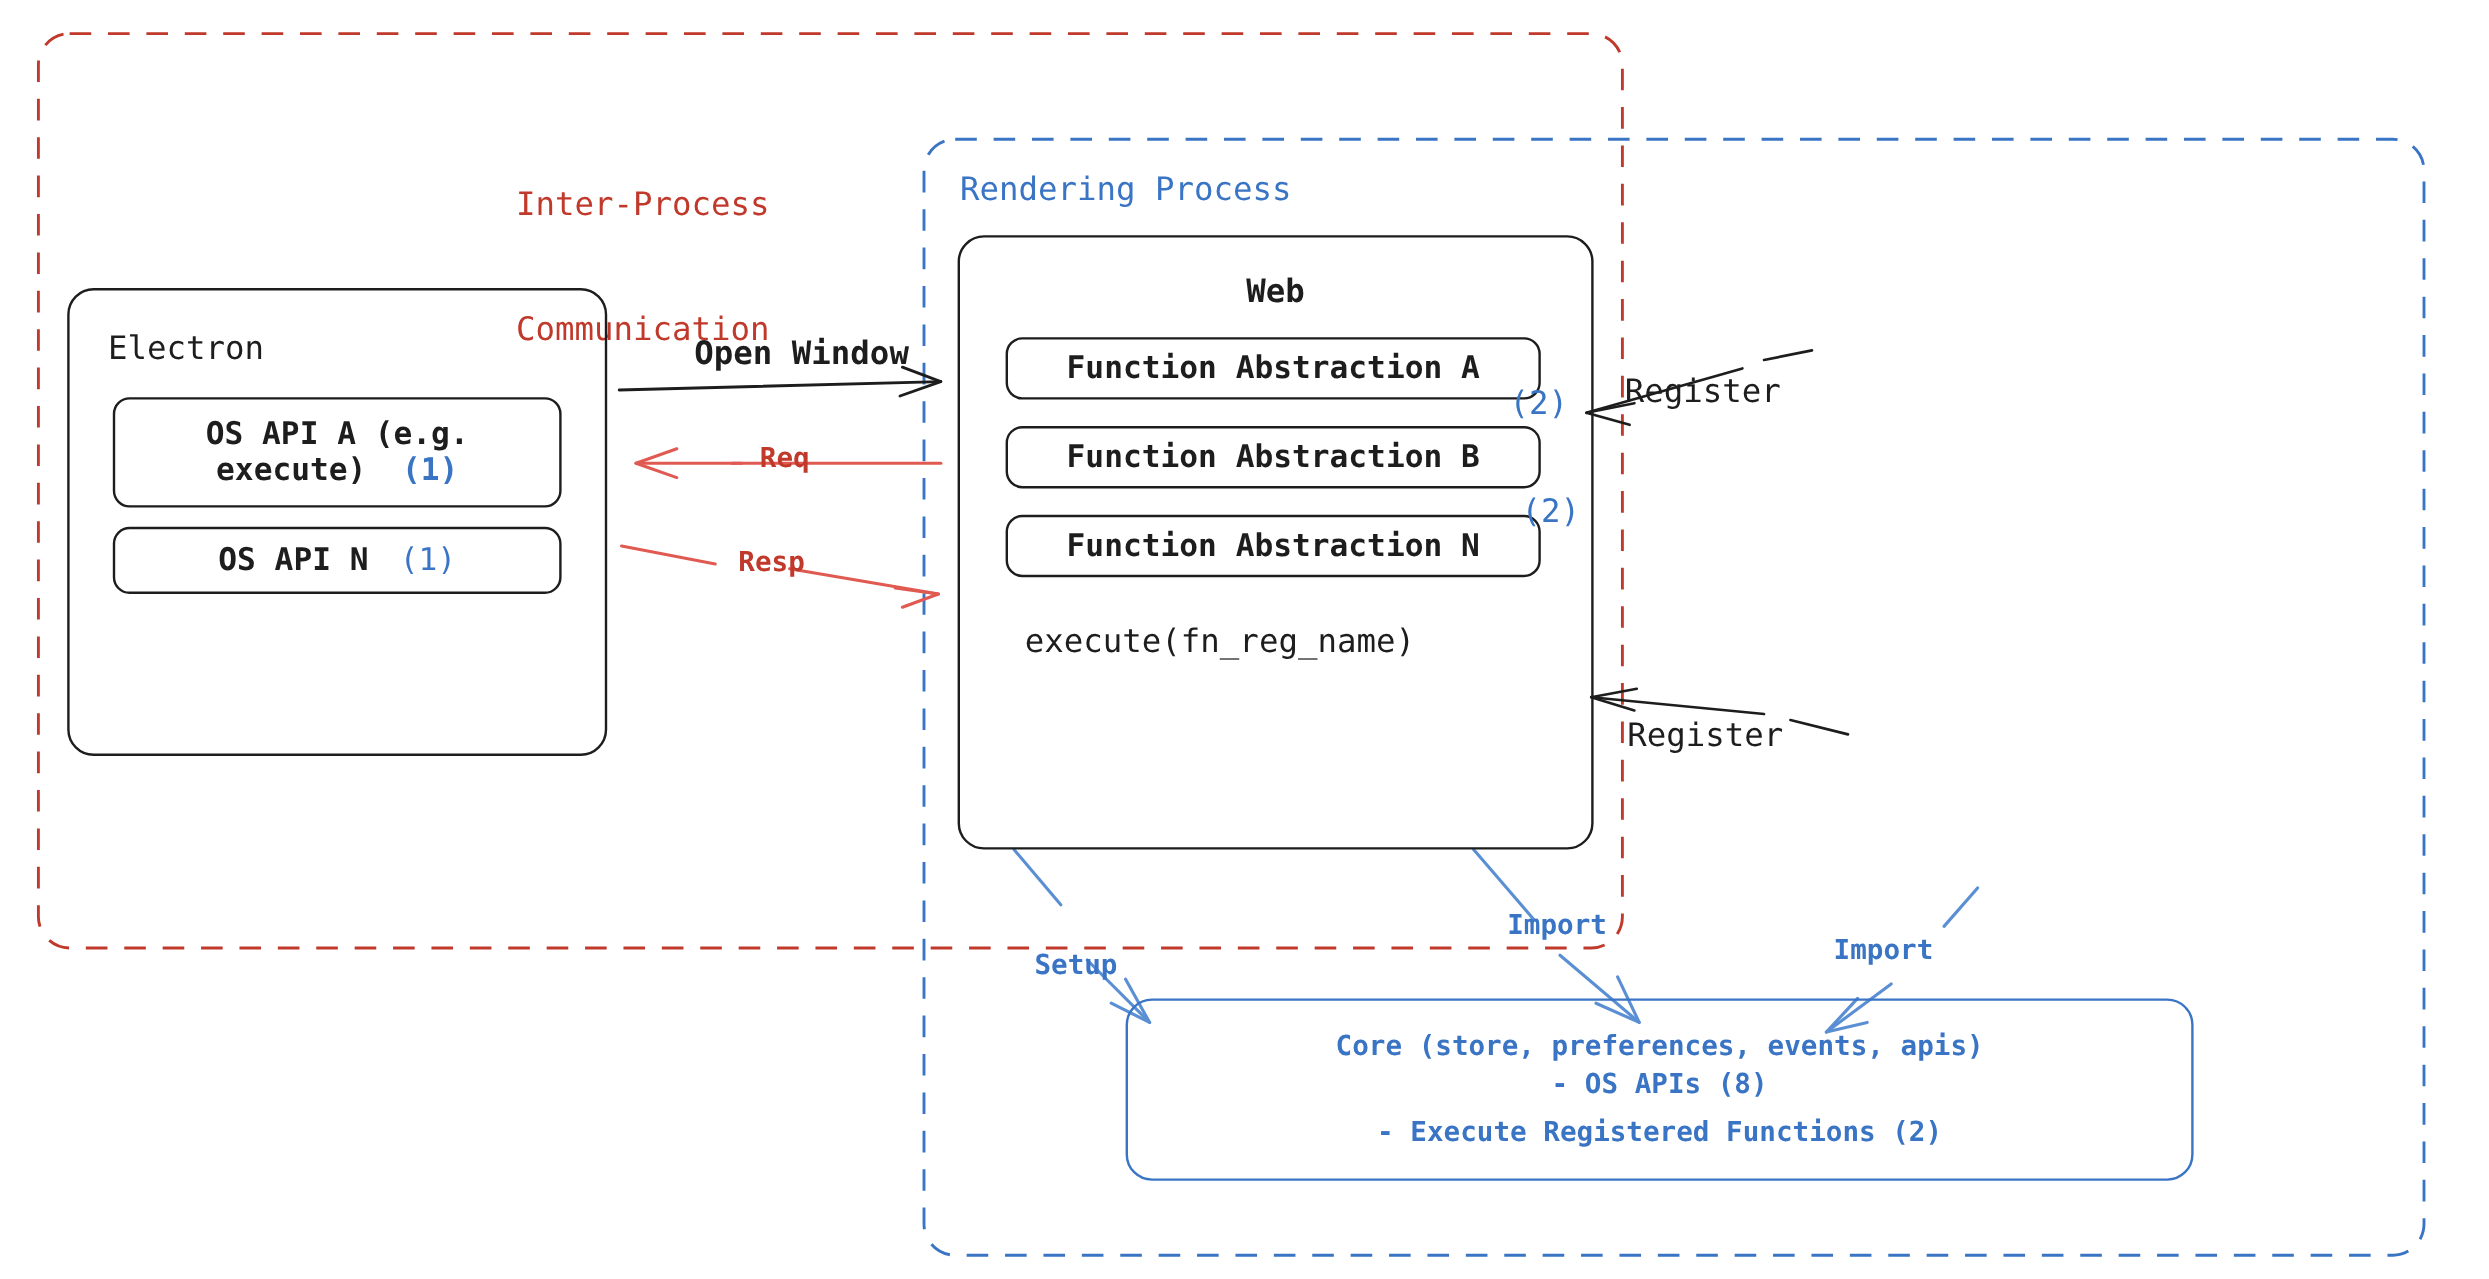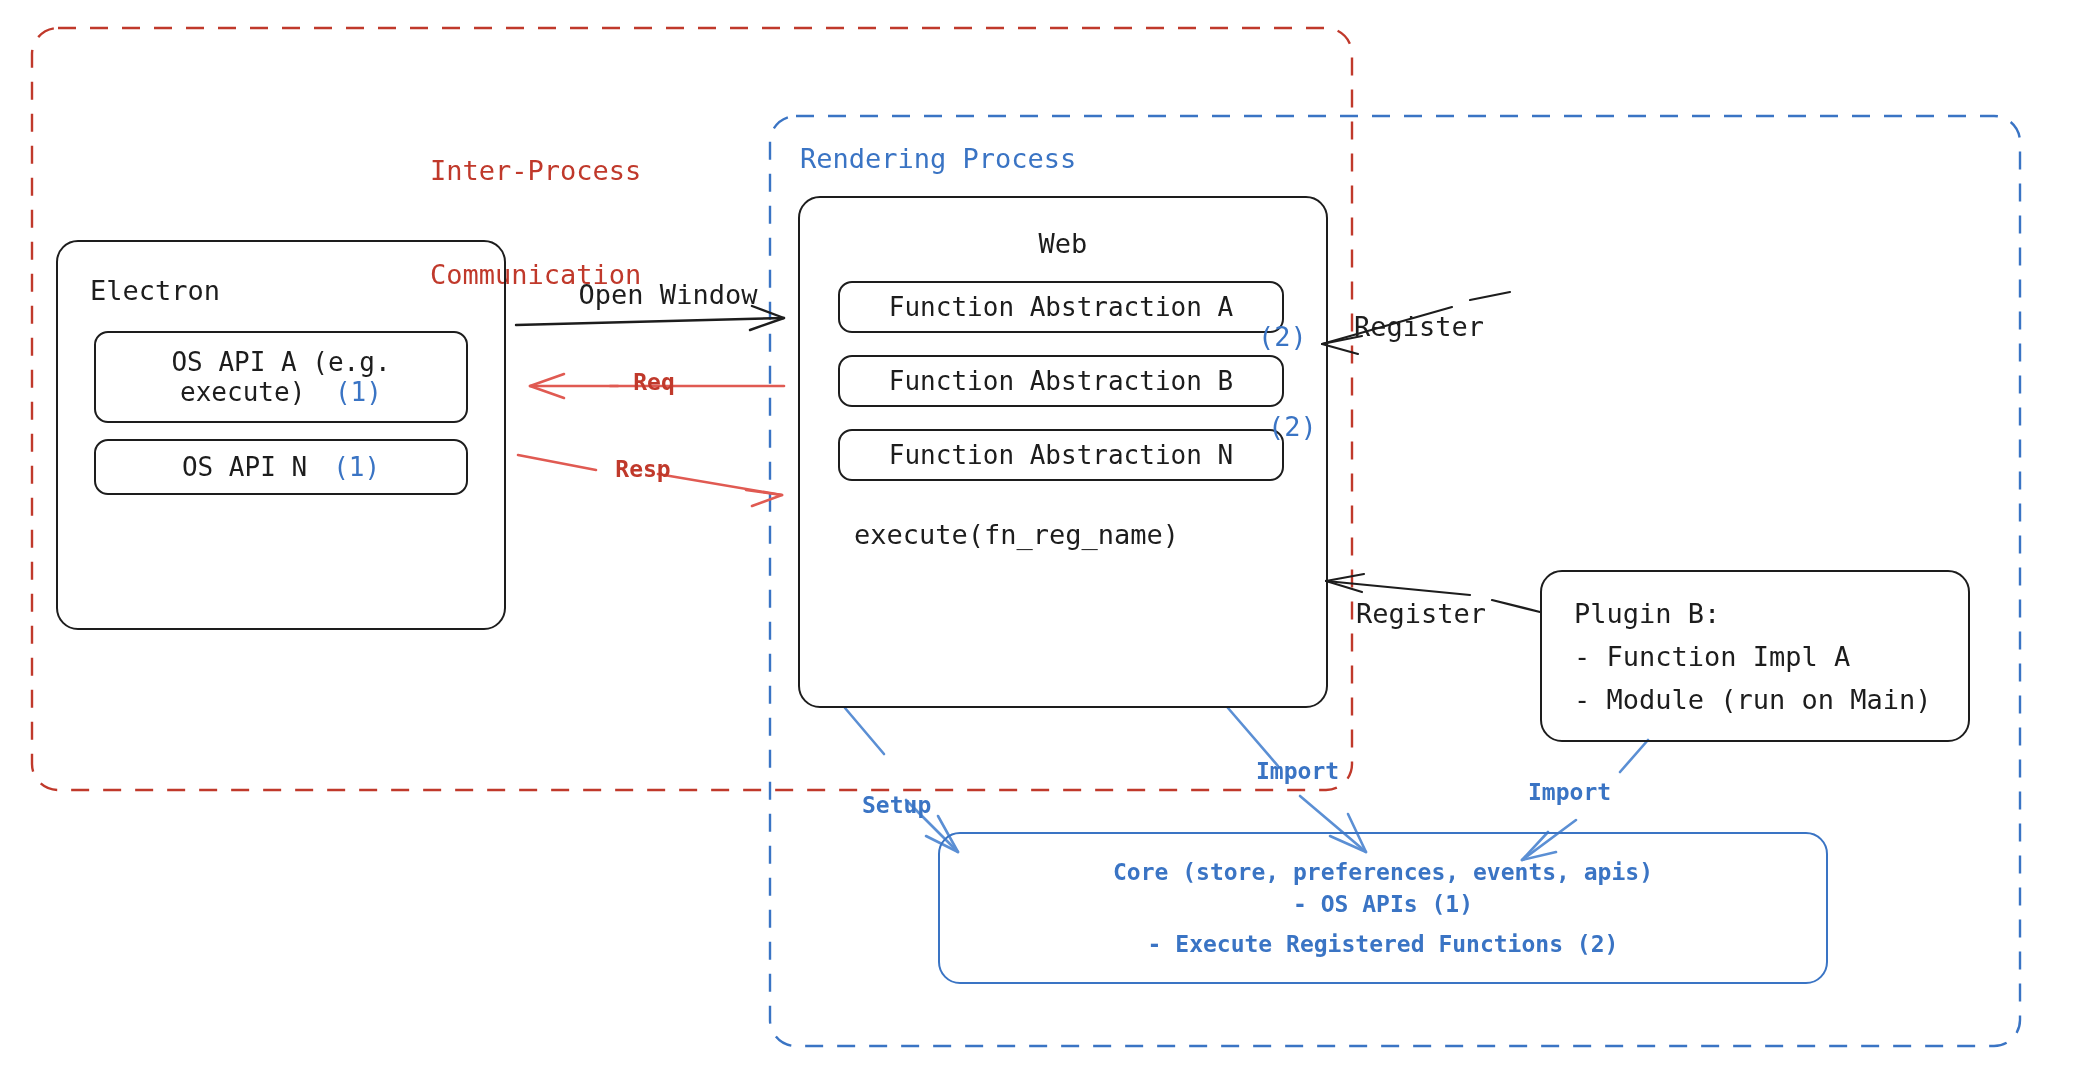--- a/index.html
+++ b/index.html
@@ -46,21 +46,21 @@
   }
   .lbl {
     position: absolute;
     white-space: pre;
     line-height: 1.28;
   }
   .txt-dark  { color: #1d1d1d; }
   .txt-red   { color: #c0392b; }
   .txt-blue  { color: #3a74c4; }
   .mono { font-family: "DejaVu Sans Mono", "Liberation Mono", monospace; }
-  .center { text-align: center; }
+  .center { text-align: center; font-weight: bold; }
   .left { text-align: left; }
 
   .f28 { font-size: 27px; }
   .f26 { font-size: 26px; }
   .f28b { font-size: 23px; font-weight: bold; }
   .corebox {
     border: 2.4px solid #3a74c4;
     border-radius: 22px;
   }
 </style>
@@ -173,31 +173,26 @@
   </div>
 
   <div class="lbl mono f28 txt-blue" style="left:1258px; top:320px;">(2)</div>
   <div class="lbl mono f28 txt-blue" style="left:1268px; top:410px;">(2)</div>
 
   <div class="lbl mono f28 txt-dark left" style="left:1354px; top:310px; width:220px;">Register</div>
 
   <div class="lbl mono f28 txt-dark left" style="left:1356px; top:597px; width:220px;">Register</div>
 
 
-  <div class="node solidbox" style="left:1540px; top:570px; width:430px; height:172px; align-items:stretch; justify-content:center;">
-    <div class="mono f28 txt-dark left" style="margin:0 0 0 32px;">Plugin B:</div>
-    <div class="mono f28 txt-dark left" style="margin:12px 0 0 32px;">- Function Impl A</div>
-    <div class="mono f28 txt-dark left" style="margin:12px 0 0 32px;">- Module (run on Main)</div>
-  </div>
 
   <div class="lbl mono f28b txt-blue left" style="left:862px; top:791px; width:160px;">Setup</div>
 
   <div class="lbl mono f28b txt-blue left" style="left:1256px; top:757px; width:180px;">Import</div>
 
   <div class="lbl mono f28b txt-blue left" style="left:1528px; top:778px; width:180px;">Import</div>
 
   <div class="node corebox" style="left:938px; top:832px; width:890px; height:152px; justify-content:center;">
     <div class="mono f28b txt-blue center">Core (store, preferences, events, apis)</div>
-    <div class="mono f28b txt-blue center" style="margin-top:6px;">- OS APIs (1)</div>
+    <div class="mono f28b txt-blue center" style="margin-top:6px;">- OS APIs (8)</div>
     <div class="mono f28b txt-blue center" style="margin-top:14px;">- Execute Registered Functions (2)</div>
   </div>
 
 </div>
 
 </body></html>

